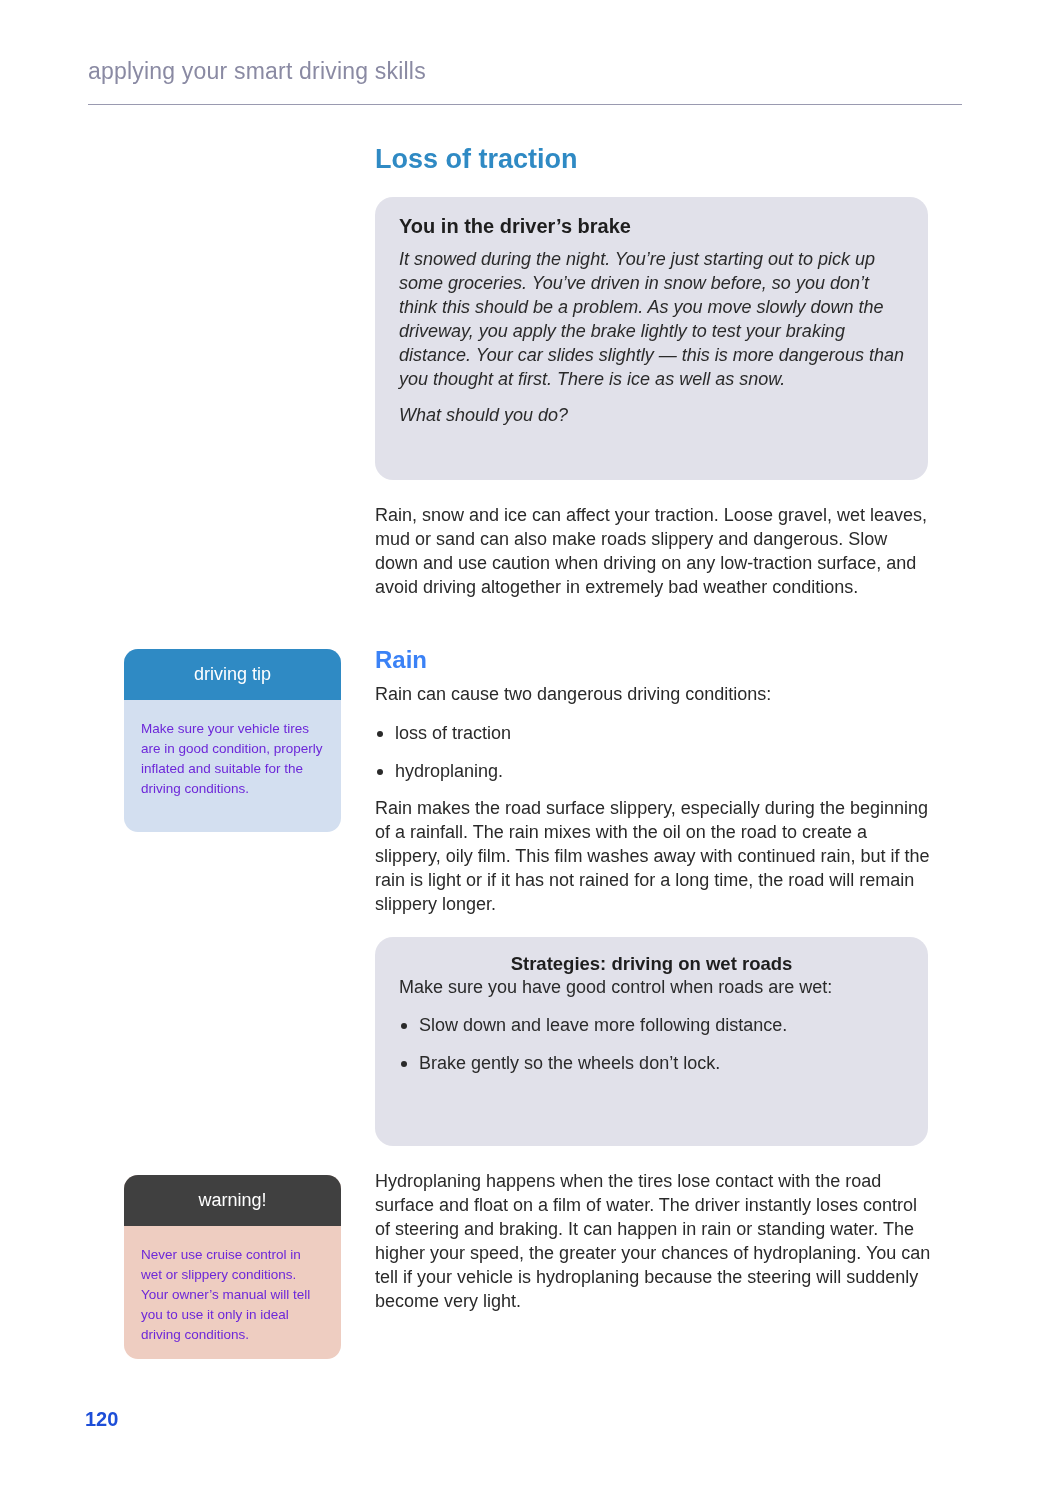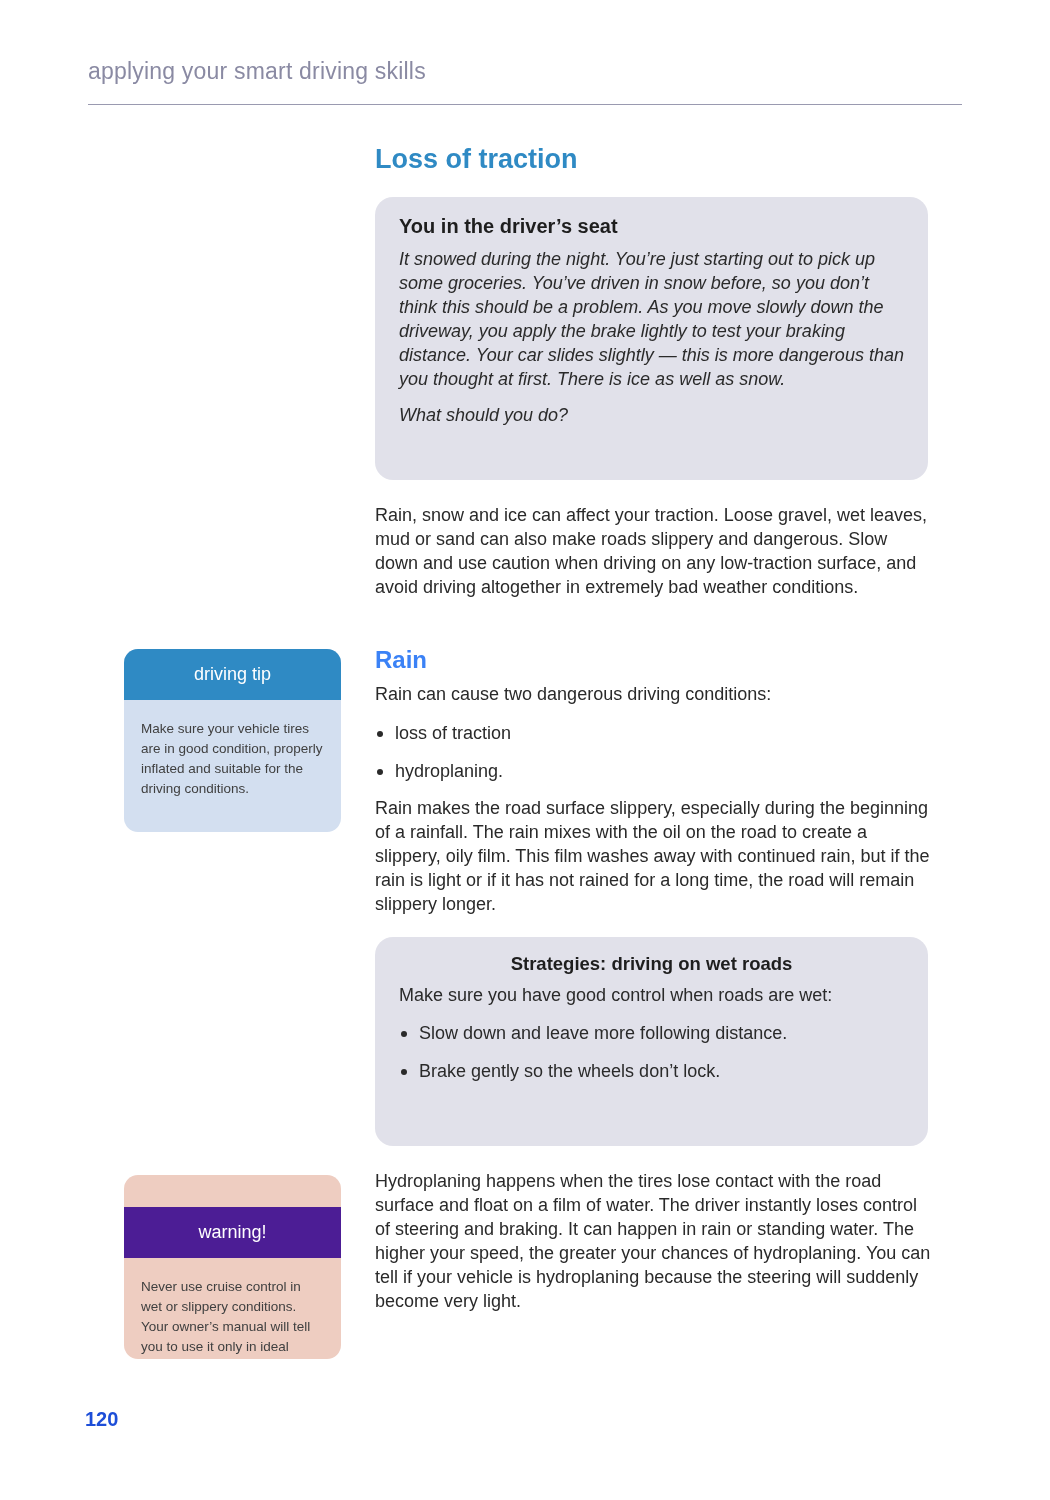--- a/index.html
+++ b/index.html
@@ -21,21 +21,21 @@
   .callout {
     position: absolute; left: 375px; width: 553px;
     background: #e1e1ea; border-radius: 18px; box-sizing: border-box;
     padding: 18px 24px 18px 24px;
   }
   .callout.scenario { top: 197px; height: 283px; }
   .callout.strategy { top: 937px; height: 209px; padding-top: 16px; }
   .callout h3 {
     margin: 0 0 9px 0; font-size: 20px; font-weight: bold; color: #1e1e1e;
   }
-  .callout.strategy h3 { text-align: center; font-size: 18.5px; margin-bottom: 8px; }
+  .callout.strategy h3 { text-align: center; font-size: 18.5px; margin-bottom: 0; }
   .callout p { margin: 0; font-size: 18px; line-height: 24px; }
   .italic { font-style: italic; }
   .scenario p.q { margin-top: 12px; }
   .body-text {
     position: absolute; left: 375px; width: 560px;
     font-size: 18px; line-height: 24px; color: #2a2a2a; margin: 0;
   }
   .sub-head {
     position: absolute; left: 375px; top: 646px;
     font-size: 24px; font-weight: bold; color: #3b82f6;
@@ -52,40 +52,40 @@
   .strategy ul.bullets li { margin-bottom: 14px; font-size: 18px; }
   .sidebox {
     position: absolute; left: 124px; width: 217px; border-radius: 14px;
     overflow: hidden;
   }
   .sidebox .sb-head {
     height: 51px; display: flex; align-items: center; justify-content: center;
     color: #ffffff; font-size: 18px; font-weight: 300;
   }
   .sidebox .sb-body {
-    padding: 19px 18px 14px 17px; font-size: 13.5px; line-height: 20px; color: #404040;
+    padding: 19px 18px 14px 17px; font-size: 13.5px; line-height: 20px; color: #6d28d9;
   }
   .tip { top: 649px; height: 183px; background: #d3dff0; }
   .tip .sb-head { background: #2f8ac4; }
   .warn { top: 1175px; height: 184px; background: #eecdc1; }
-  .warn .sb-head { background: #4c1d95; margin-top: 32px; }
+  .warn .sb-head { background: #404040; }
   .page-number {
     position: absolute; left: 85px; top: 1408px;
     font-size: 20px; font-weight: bold; color: #1d4ed8;
   }
 </style>
 </head>
 <body>
 
 <div class="running-head">applying your smart driving skills</div>
 
 <div class="section-title">Loss of traction</div>
 
 <div class="callout scenario">
-  <h3>You in the driver’s seat</h3>
+  <h3>You in the driver’s brake</h3>
   <p class="italic">It snowed during the night. You’re just starting out to pick up some groceries. You’ve driven in snow before, so you don’t think this should be a problem. As you move slowly down the driveway, you apply the brake lightly to test your braking distance. Your car slides slightly — this is more dangerous than you thought at first. There is ice as well as snow.</p>
   <p class="italic q">What should you do?</p>
 </div>
 
 <p class="body-text" style="top:503px;">Rain, snow and ice can affect your traction. Loose gravel, wet leaves, mud or sand can also make roads slippery and dangerous. Slow down and use caution when driving on any low-traction surface, and avoid driving altogether in extremely bad weather conditions.</p>
 
 <div class="sidebox tip">
   <div class="sb-head">driving tip</div>
   <div class="sb-body">Make sure your vehicle tires are in good condition, properly inflated and suitable for the driving conditions.</div>
 </div>

